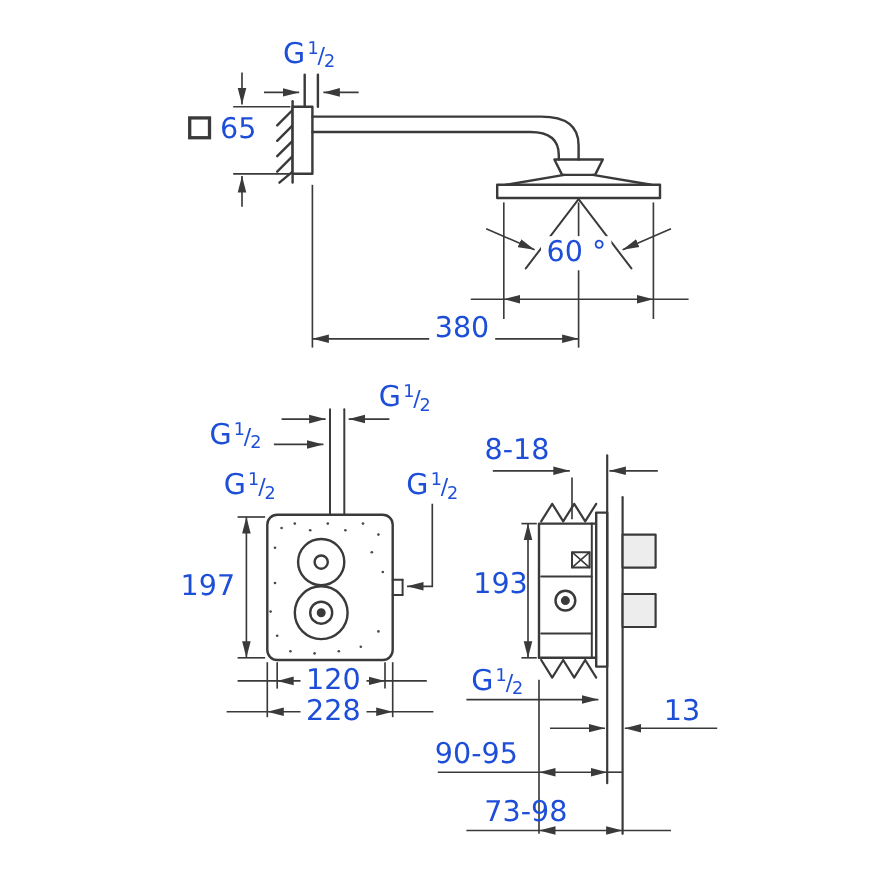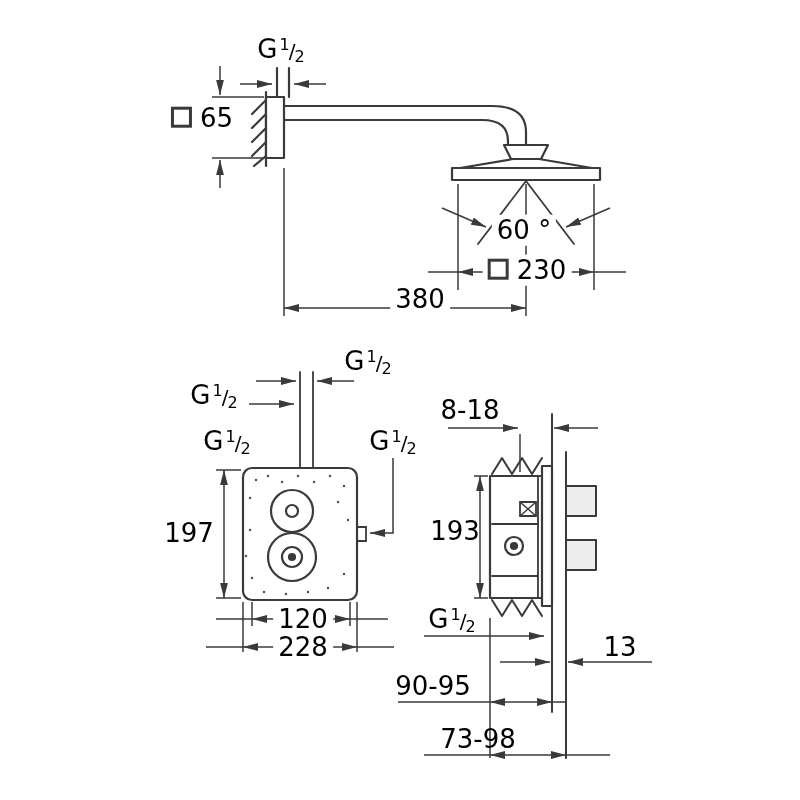--- a/index.html
+++ b/index.html
@@ -1,18 +1,18 @@
 <!DOCTYPE html>
 <html><head>
 <meta charset="utf-8">
 <style>
   html,body{margin:0;padding:0;background:#ffffff;}
   .stage{
     position:relative;width:800px;height:800px;background:#ffffff;overflow:hidden;
-    font-family:"DejaVu Sans","Liberation Sans",sans-serif;color:#000000;
+    font-family:"DejaVu Sans","Liberation Sans",sans-serif;color:#1d4ed8;
   }
   .stage svg{position:absolute;left:0;top:0;}
   .lbl{
     position:absolute;transform:translate(-50%,-50%);
     font-size:26px;line-height:1.1;white-space:nowrap;z-index:2;
   }
   .bg{background:#ffffff;padding:1px 5px;}
   .sq{
     display:inline-block;width:15px;height:15px;border:3px solid #3a3a3a;
     margin-right:8px;vertical-align:-1px;
@@ -180,23 +180,20 @@
   </div>
 
   <div class="lbl" style="left:202px;top:118px">
     <span class="sq"></span><span>65</span>
   </div>
 
   <div class="lbl bg" style="left:524px;top:230px">
     <span>60 °</span>
   </div>
 
-  <div class="lbl bg" style="left:527px;top:270px">
-    <span class="sq"></span><span>230</span>
-  </div>
 
   <div class="lbl bg" style="left:420px;top:299px">
     <span>380</span>
   </div>
 
   <div class="lbl" style="left:368px;top:362px">
     <span class="thread"><span>G</span><sup>1</sup><span class="sl">/</span><sub>2</sub></span>
   </div>
 
   <div class="lbl" style="left:214px;top:396px">

